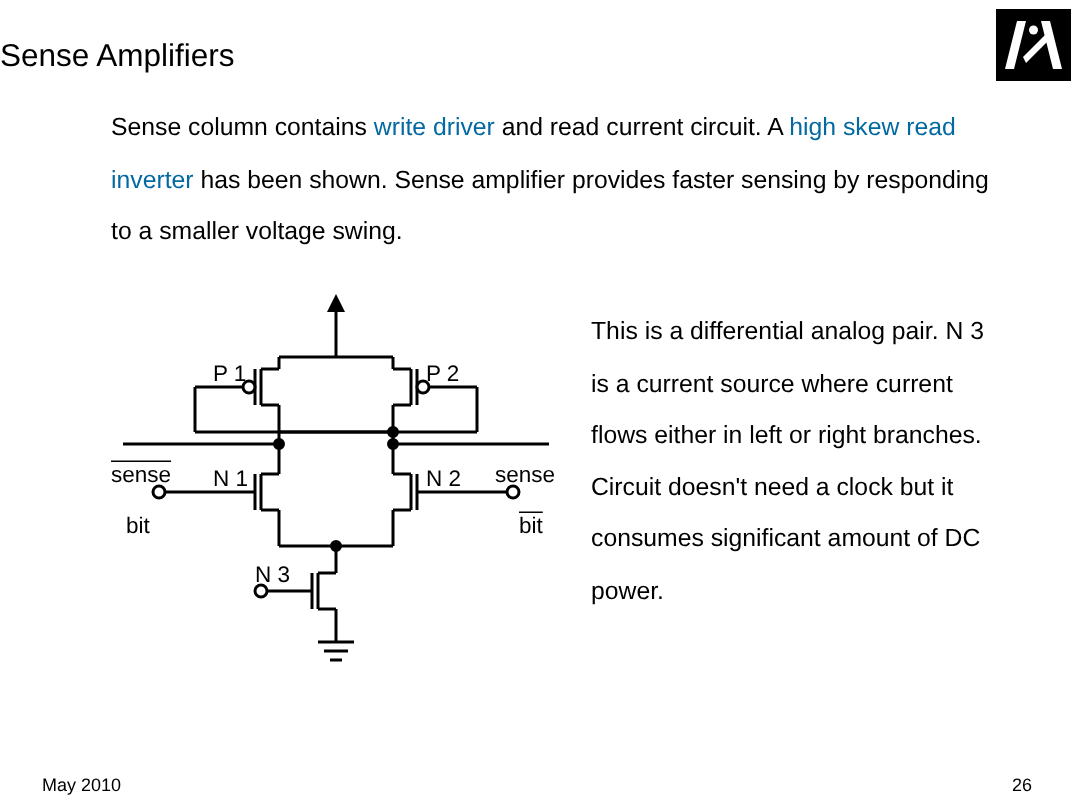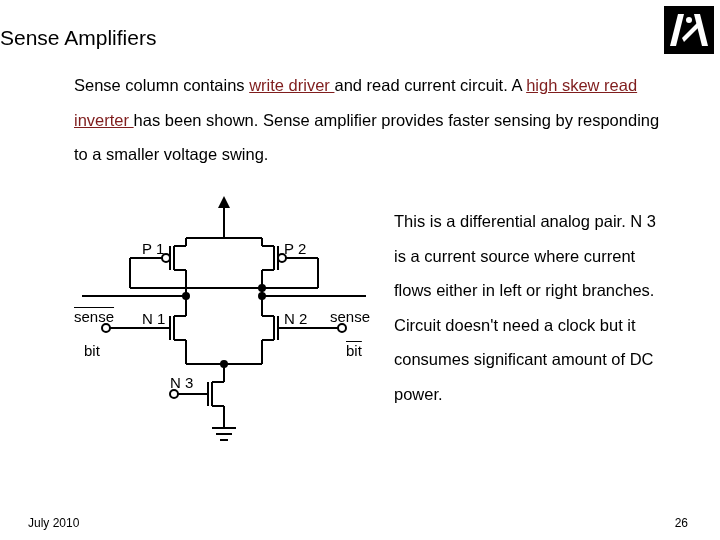--- a/index.html
+++ b/index.html
@@ -25,22 +25,21 @@
     padding-top: 26px;
     padding-bottom: 8px;
     font-weight: normal;
   }
   .body-para {
     padding: 10px 50px 0 74px;
     font-size: 16.5px;
     line-height: 2.1;
   }
   .link {
-    color: #7f1d1d;
-    text-decoration: underline;
+    color: #0369a1;
   }
   .content-row {
     display: flex;
     padding-top: 24px;
     padding-left: 74px;
     padding-right: 50px;
     gap: 20px;
     align-items: flex-start;
   }
   .circuit {
@@ -179,14 +178,14 @@
   <p class="side-para">This is a differential analog pair. N 3 is a current source where current flows either in left or right branches. Circuit doesn't need a clock but it consumes significant amount of DC power.</p>
 </div>
 
 <div style="position:absolute; left:74px; top:300px; width:300px; height:0;">
   <span style="position:absolute; left:0px; top:8px; font-size:15px;" class="ov">sense</span>
   <span style="position:absolute; left:256px; top:8px; font-size:15px;">sense</span>
   <span style="position:absolute; left:10px; top:42px; font-size:15px;">bit</span>
   <span style="position:absolute; left:272px; top:42px; font-size:15px;" class="ov">bit</span>
 </div>
 
-<div class="footer-date">July 2010</div>
+<div class="footer-date">May 2010</div>
 <div class="footer-page">26</div>
 
 </body></html>

